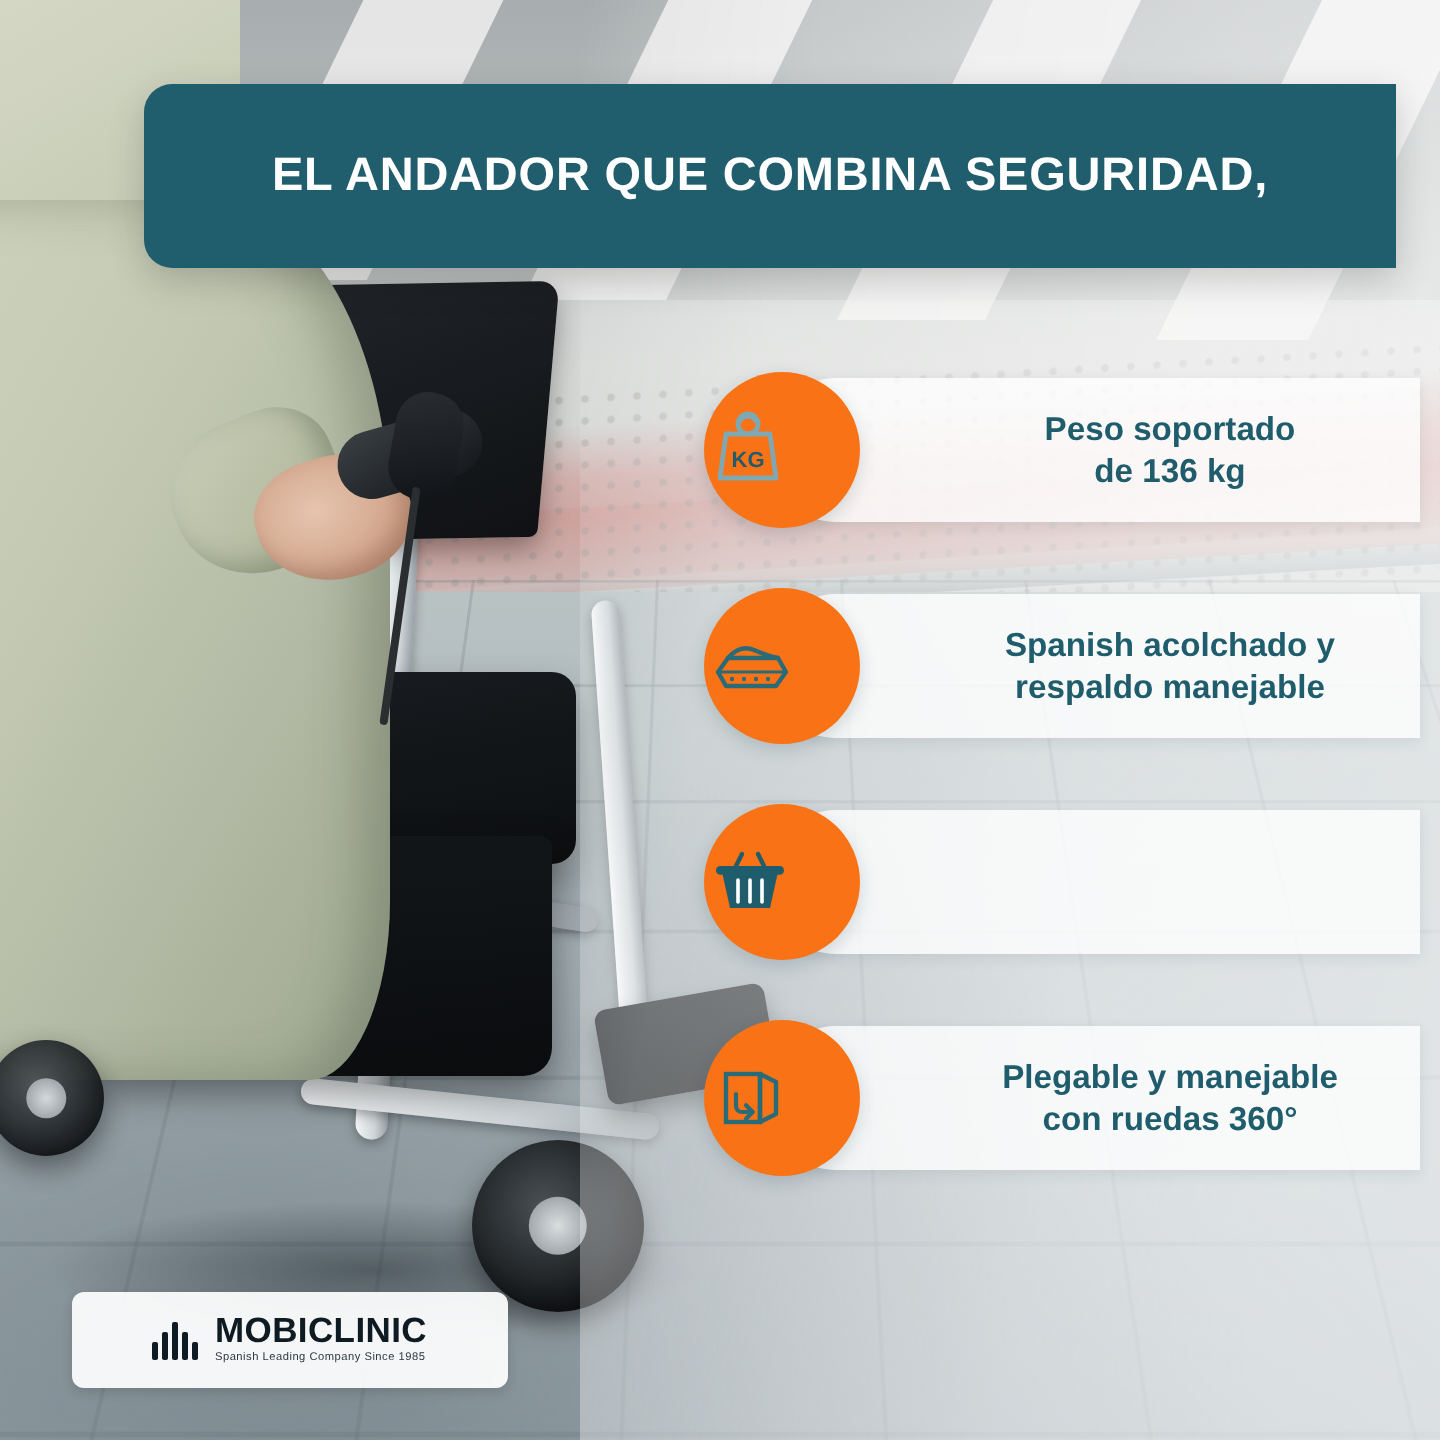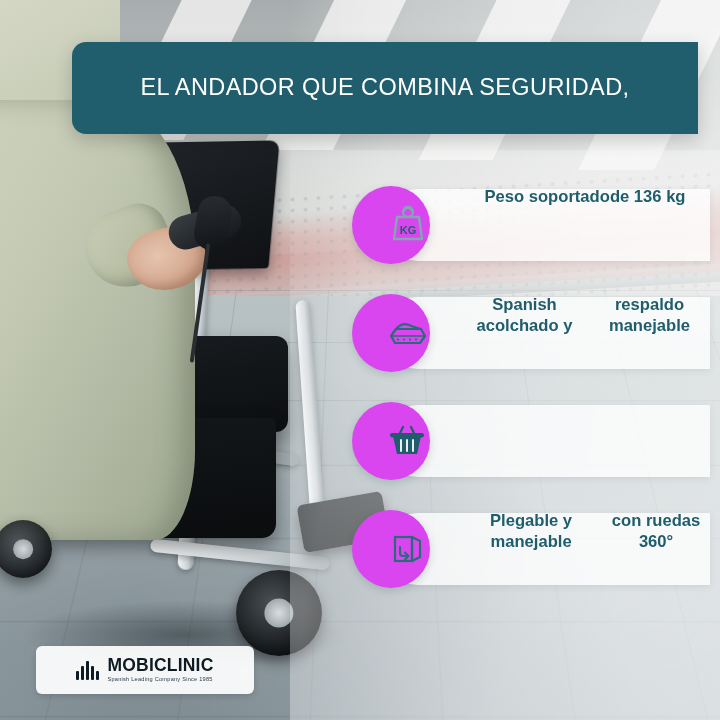--- a/index.html
+++ b/index.html
@@ -171,48 +171,48 @@
   
   .banner{
     position:absolute;left:72px;top:42px;width:626px;height:92px;
     background:#205e6d;
     border-radius:14px 0 0 14px;
     display:flex;align-items:center;justify-content:center;
     box-shadow:0 6px 18px rgba(0,0,0,.18);
   }
   .banner .ttl{
     color:#ffffff;text-align:center;
-    font-size:23.5px;font-weight:normal;letter-spacing:.4px;line-height:1.24;
+    font-size:23.5px;font-weight:bold;letter-spacing:.4px;line-height:1.24;
     text-transform:uppercase;
     padding:0 18px;
   }
 
   
   .features{
     position:absolute;left:352px;top:186px;width:358px;
   }
   .feature{
     position:relative;height:78px;margin-bottom:30px;
   }
   .pill{
     position:absolute;left:30px;top:3px;width:328px;height:72px;
     background:rgba(255,255,255,.78);
     border-radius:36px 0 0 36px;
     box-shadow:0 2px 7px rgba(40,70,80,.10);
   }
   .pill-text{
     position:absolute;left:108px;top:0;width:250px;height:78px;
-    display:flex;flex-direction:row;justify-content:center;
+    display:flex;flex-direction:column;justify-content:center;
     color:#1f5d6c;font-weight:bold;font-size:16.6px;line-height:1.27;
     text-align:center;
   }
   .icon-box{
     position:absolute;left:0;top:0;width:78px;height:78px;
-    background:#d946ef;border-radius:50%;
-    display:flex;align-items:center;justify-content:flex-end;
+    background:#f97316;border-radius:50%;
+    display:flex;align-items:center;justify-content:flex-start;
     box-shadow:0 3px 9px rgba(30,60,70,.18);
   }
   .icon-box svg{display:block;}
 
   
   .logo{
     position:absolute;left:36px;top:646px;width:218px;height:48px;
     background:rgba(255,255,255,.92);
     border-radius:6px;
     display:flex;align-items:center;justify-content:center;

